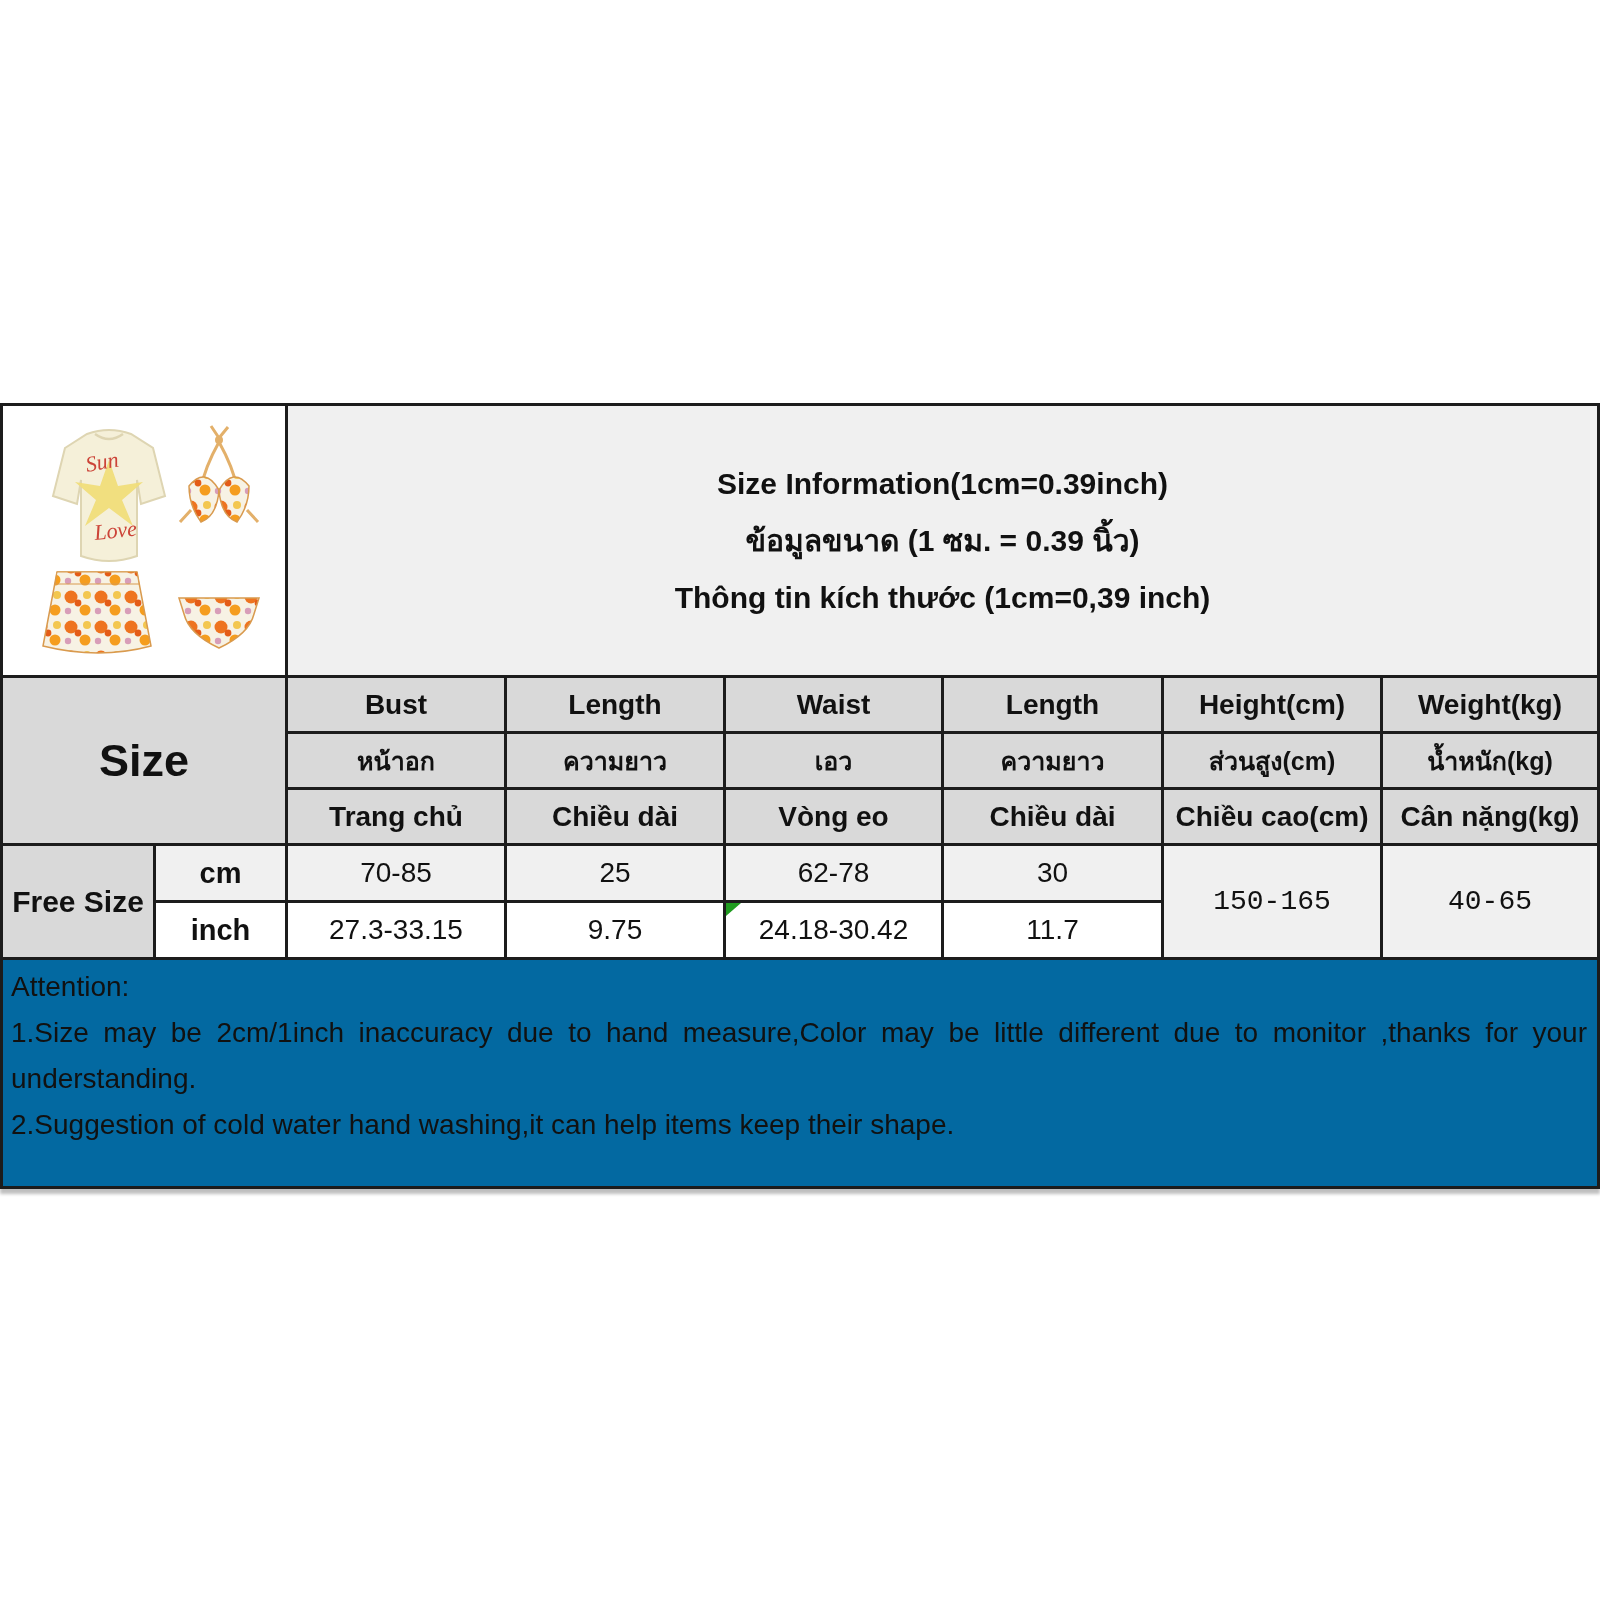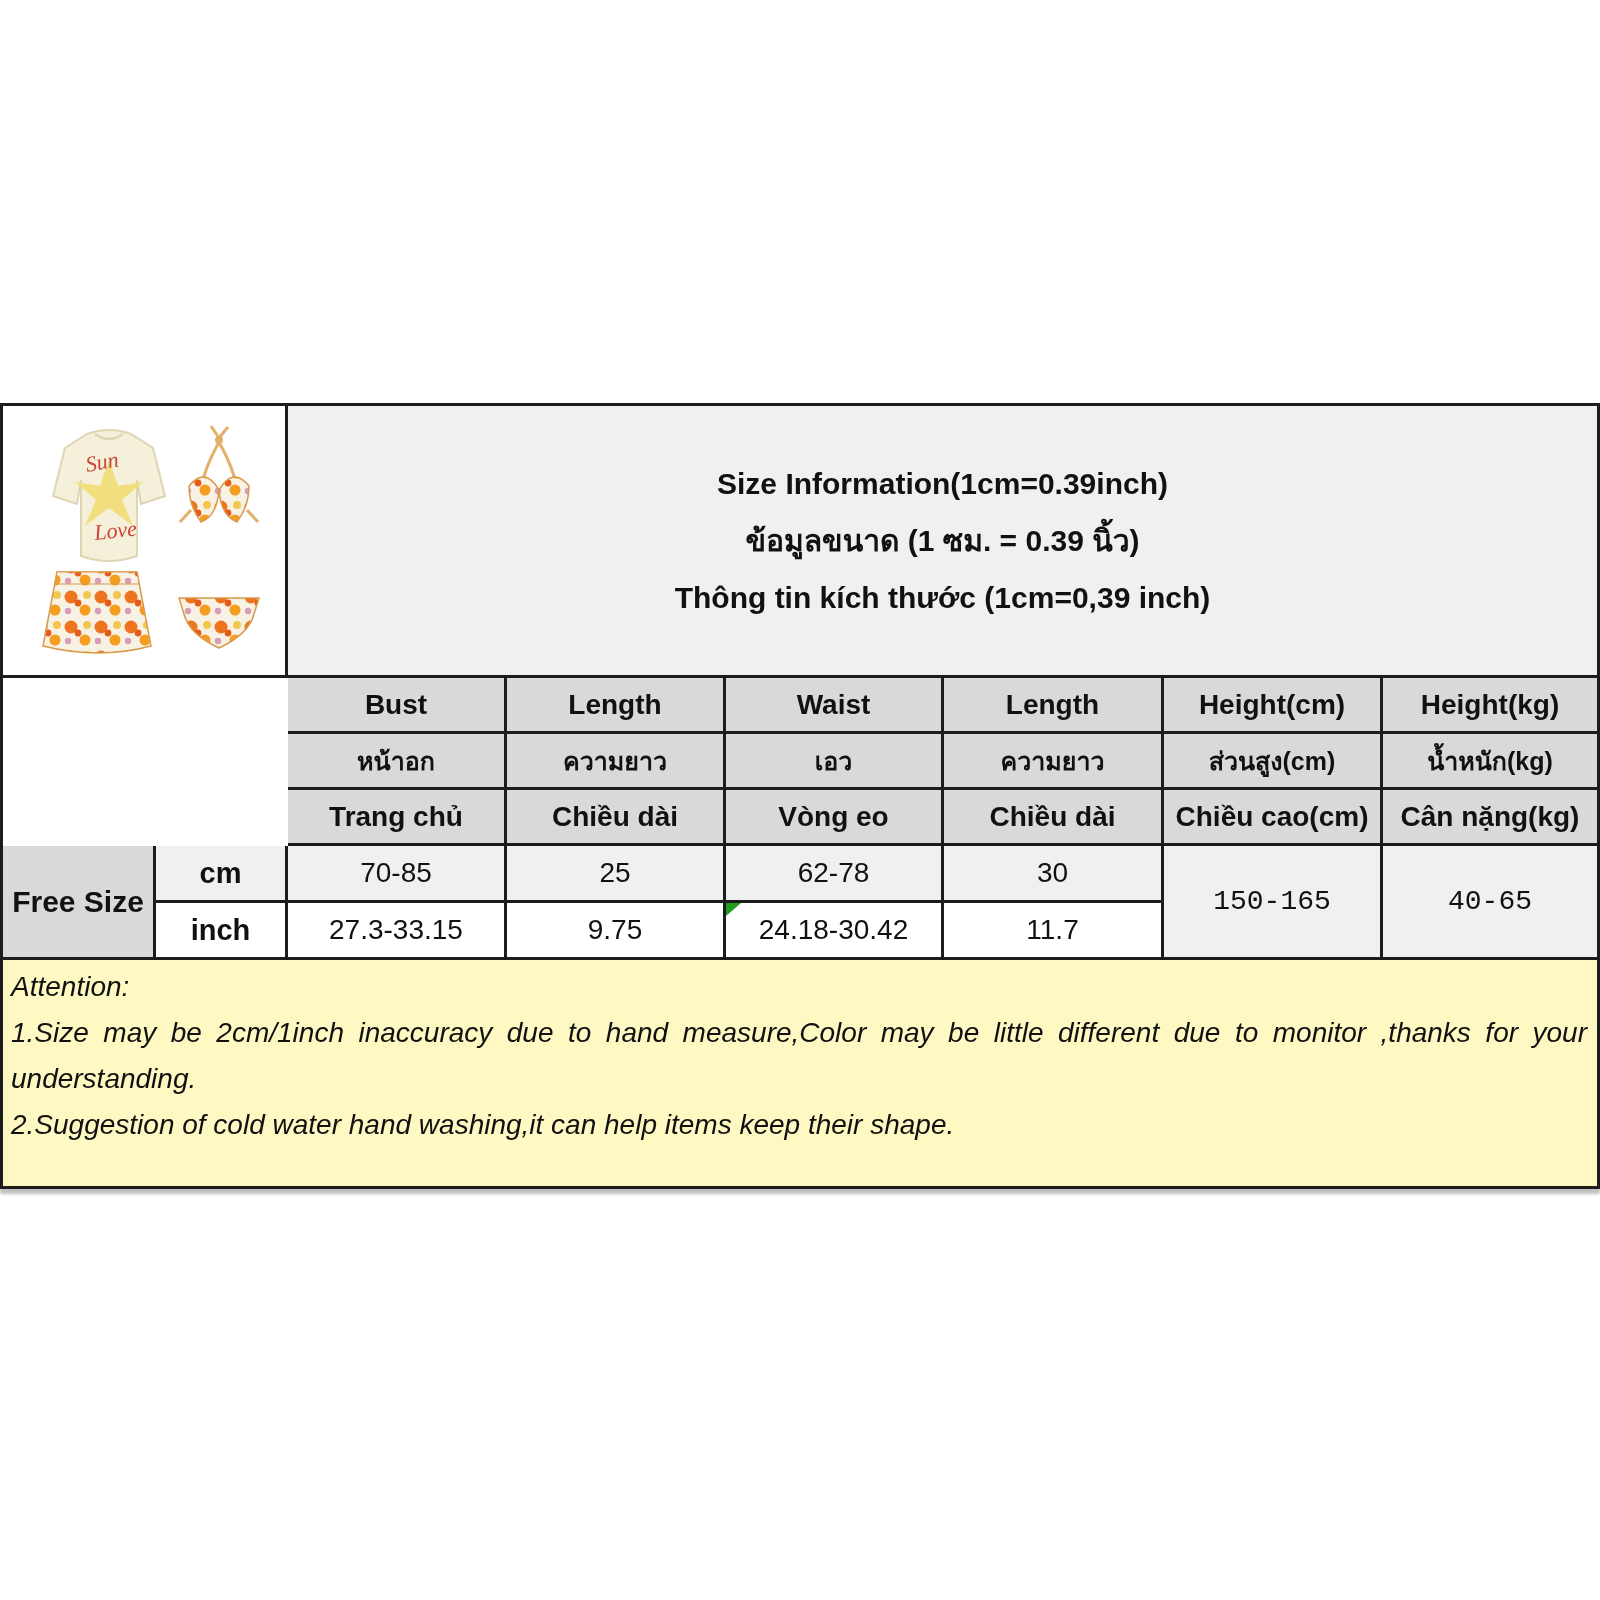--- a/index.html
+++ b/index.html
@@ -47,23 +47,23 @@
   .hdr-th       { background: #d9d9d9; font-weight: bold; font-size: 25px; }
   
   .rowlabel     { grid-column: 1; grid-row: 5 / 7; background: #d9d9d9;
                   font-weight: bold; font-size: 30px; }
   .unit         { font-weight: bold; font-size: 29px; }
   .val          { font-size: 28px; }
   .bg-light     { background: #f0f0f0; }
   .bg-white     { background: #ffffff; text-align: center; }
   .span-v       { grid-row: 5 / 7; background: #f0f0f0; font-family: Liberation Mono, monospace; }
   
-  .attn-cell    { grid-column: 1 / 9; grid-row: 7; background: #fef9c3;
+  .attn-cell    { grid-column: 1 / 9; grid-row: 7; background: #0369a1;
                   display: block; text-align: left; padding: 4px 10px 12px 8px;
-                  font-size: 28px; line-height: 46px; font-style: italic; }
+                  font-size: 28px; line-height: 46px; }
   .attn-cell .just { text-align: justify; }
 
   
   .marker {
     position: absolute; top: 0; left: 0;
     width: 0; height: 0;
     border-top: 13px solid #1f9b1f;
     border-right: 15px solid transparent;
   }
   .photo-cell svg { display: block; }
@@ -114,27 +114,28 @@
       </g>
     </svg>
   </div>
 
   <div class="c title-cell lc">
     <div>Size Information(1cm=0.39inch)</div>
     <div>ข้อมูลขนาด (1 ซม. = 0.39 นิ้ว)</div>
     <div>Thông tin kích thước (1cm=0,39 inch)</div>
   </div>
 
+  <div class="c corner-cell">Size</div>
 
   <div class="c hdr" style="grid-column:3;grid-row:2">Bust</div>
   <div class="c hdr" style="grid-column:4;grid-row:2">Length</div>
   <div class="c hdr" style="grid-column:5;grid-row:2">Waist</div>
   <div class="c hdr" style="grid-column:6;grid-row:2">Length</div>
   <div class="c hdr" style="grid-column:7;grid-row:2">Height(cm)</div>
-  <div class="c hdr lc" style="grid-column:8;grid-row:2">Height(kg)</div>
+  <div class="c hdr lc" style="grid-column:8;grid-row:2">Weight(kg)</div>
 
   <div class="c hdr-th" style="grid-column:3;grid-row:3">หน้าอก</div>
   <div class="c hdr-th" style="grid-column:4;grid-row:3">ความยาว</div>
   <div class="c hdr-th" style="grid-column:5;grid-row:3">เอว</div>
   <div class="c hdr-th" style="grid-column:6;grid-row:3">ความยาว</div>
   <div class="c hdr-th" style="grid-column:7;grid-row:3">ส่วนสูง(cm)</div>
   <div class="c hdr-th lc" style="grid-column:8;grid-row:3">น้ำหนัก(kg)</div>
 
   <div class="c hdr" style="grid-column:3;grid-row:4">Trang chủ</div>
   <div class="c hdr" style="grid-column:4;grid-row:4">Chiều dài</div>

